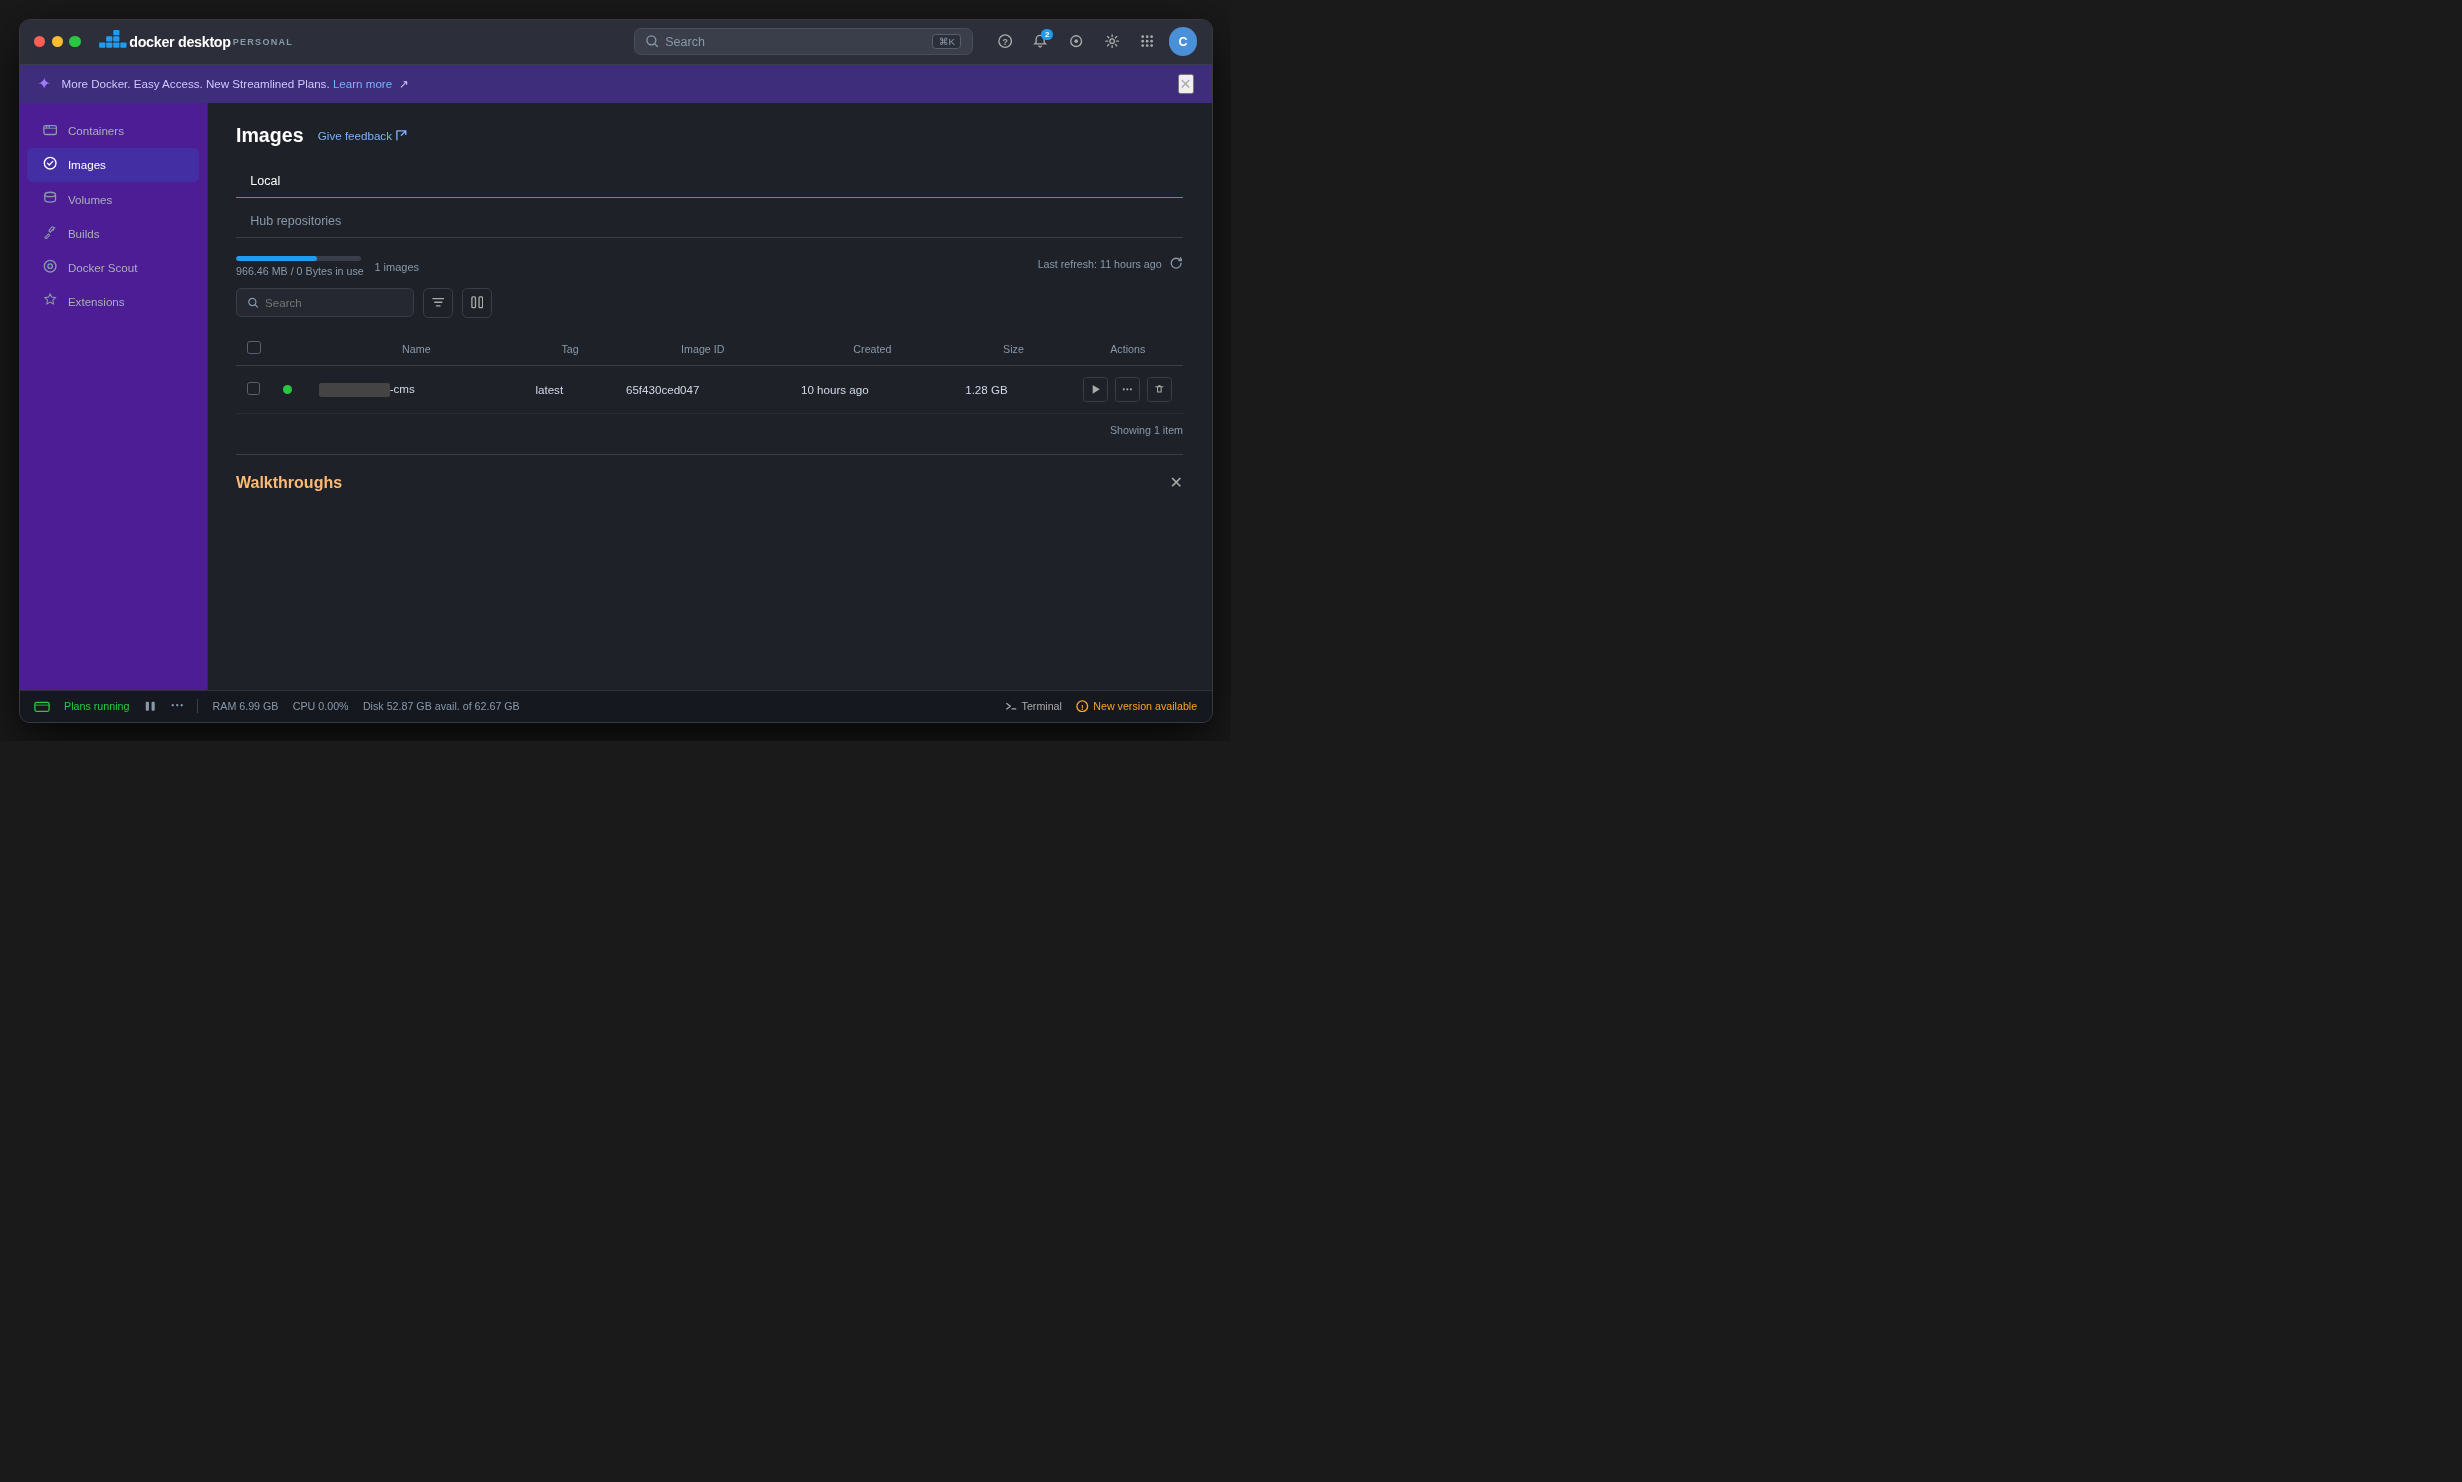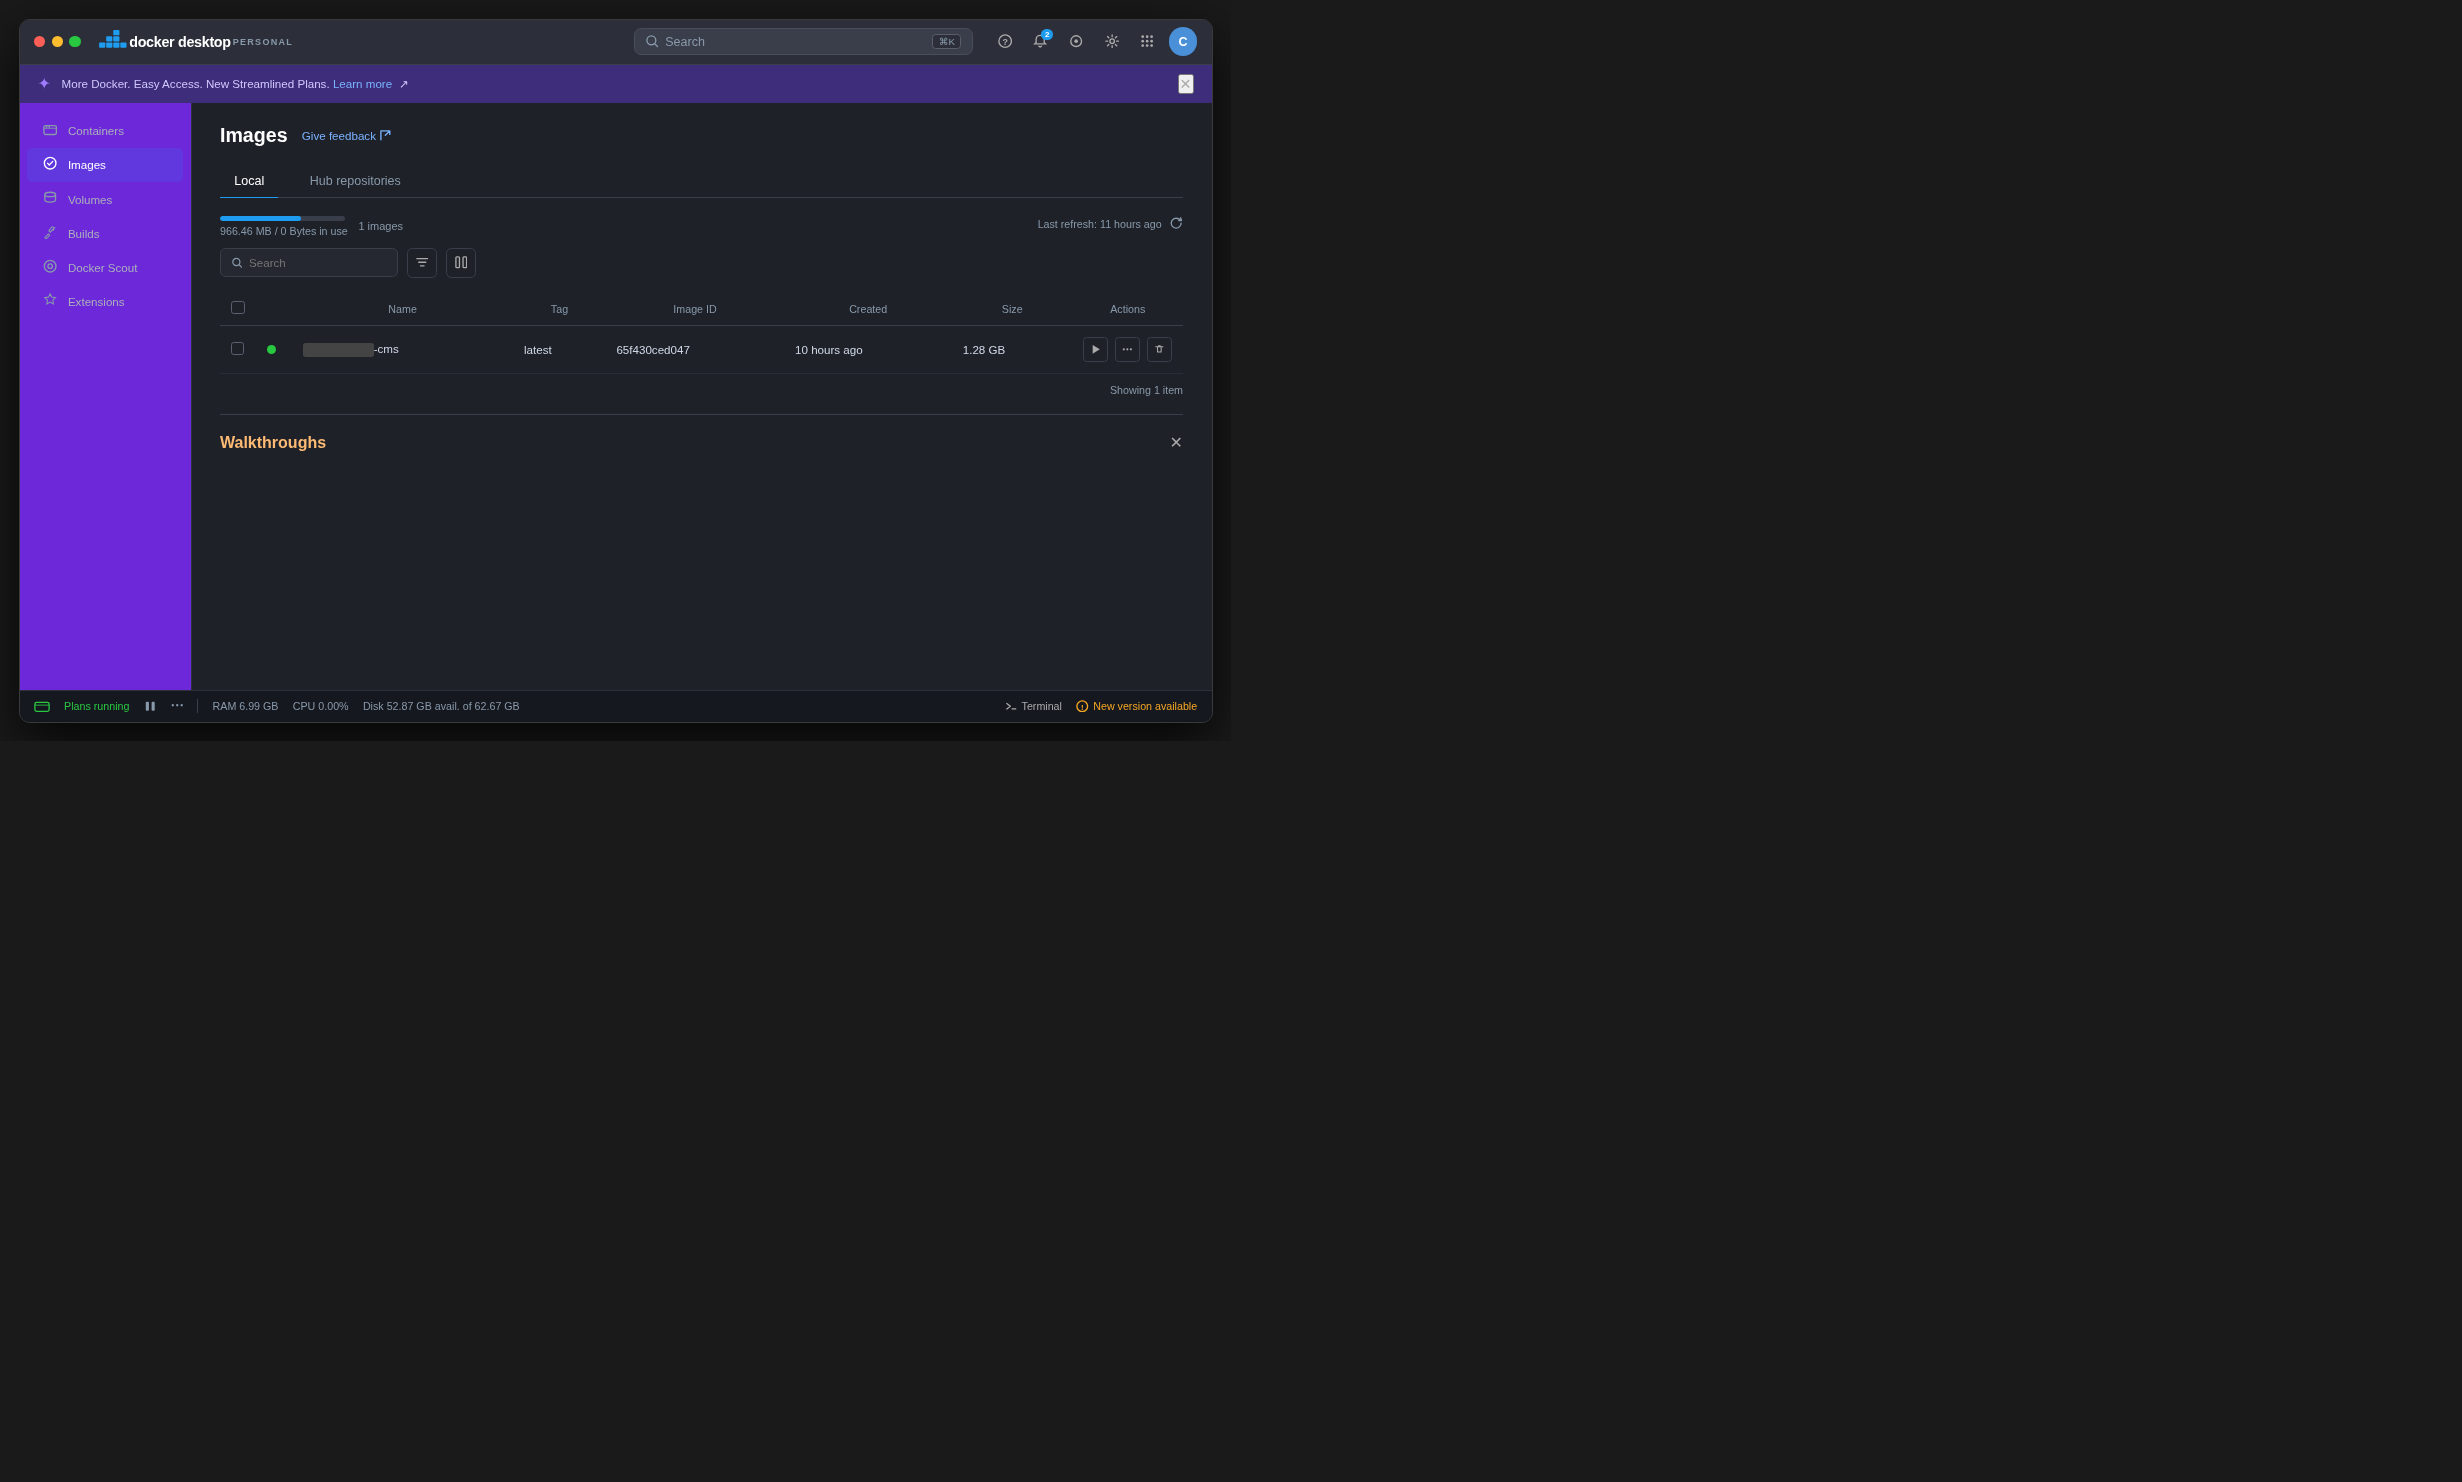--- a/index.html
+++ b/index.html
@@ -162,22 +162,22 @@
       font-size: 14.3px;
     }
     
     .main-layout {
       display: flex;
       flex: 1;
       overflow: hidden;
     }
     
     .sidebar {
-      width: 172px;
-      background: #6d28d9;
+      width: 188px;
+      background: #4c1d95;
       border-right: 0.9px solid #2e313a;
       padding: 10.7px 0;
       flex-shrink: 0;
     }
     .sidebar-item {
       display: flex;
       align-items: center;
       gap: 9px;
       padding: 8px 14.3px;
       cursor: pointer;
@@ -220,21 +220,22 @@
       font-size: 11.6px;
       color: #7ab3ff;
       cursor: pointer;
       text-decoration: none;
     }
     
     .tabs {
       display: flex;
       border-bottom: 0.9px solid #3a3d4a;
       margin-bottom: 18px;
-      gap: 17px;
+      gap: 8px;
+      flex-direction: column;
     }
     .tab {
       padding: 9px 14.3px;
       font-size: 12.5px;
       cursor: pointer;
       color: #8899aa;
       border-bottom: 1.8px solid transparent;
       margin-bottom: -0.9px;
     }
     .tab.active {

